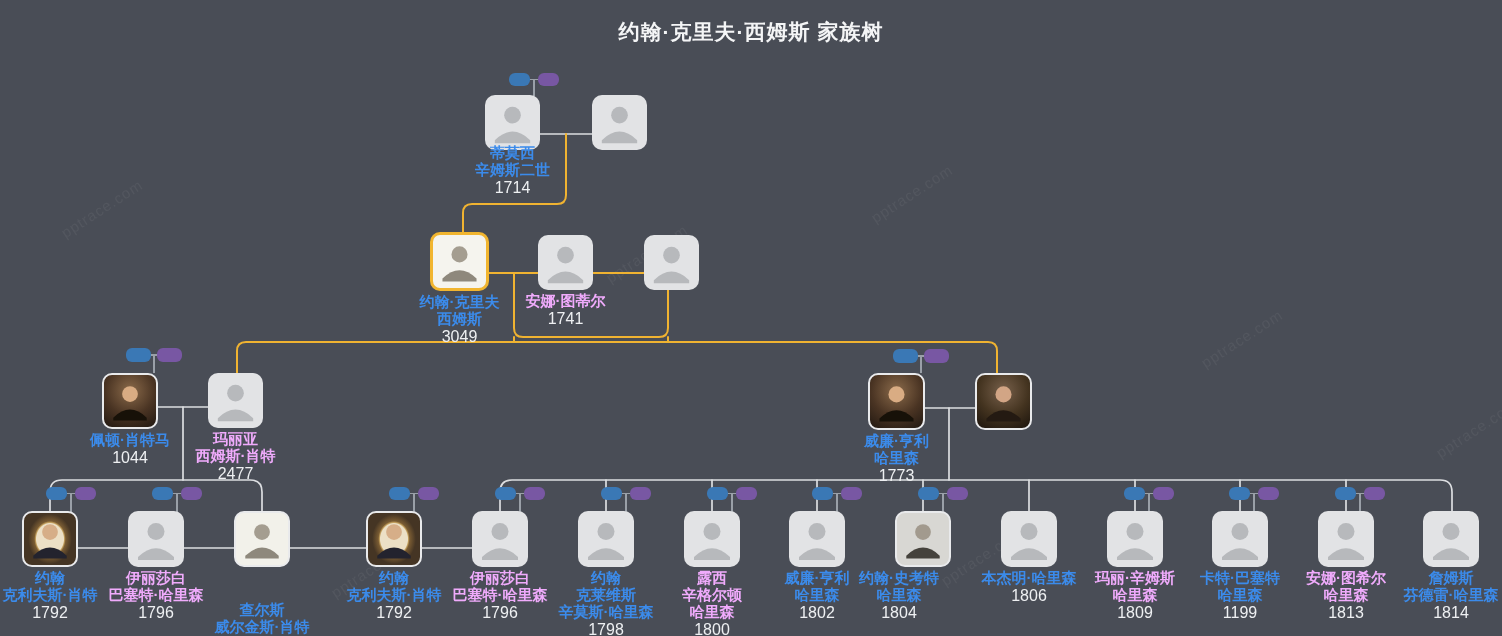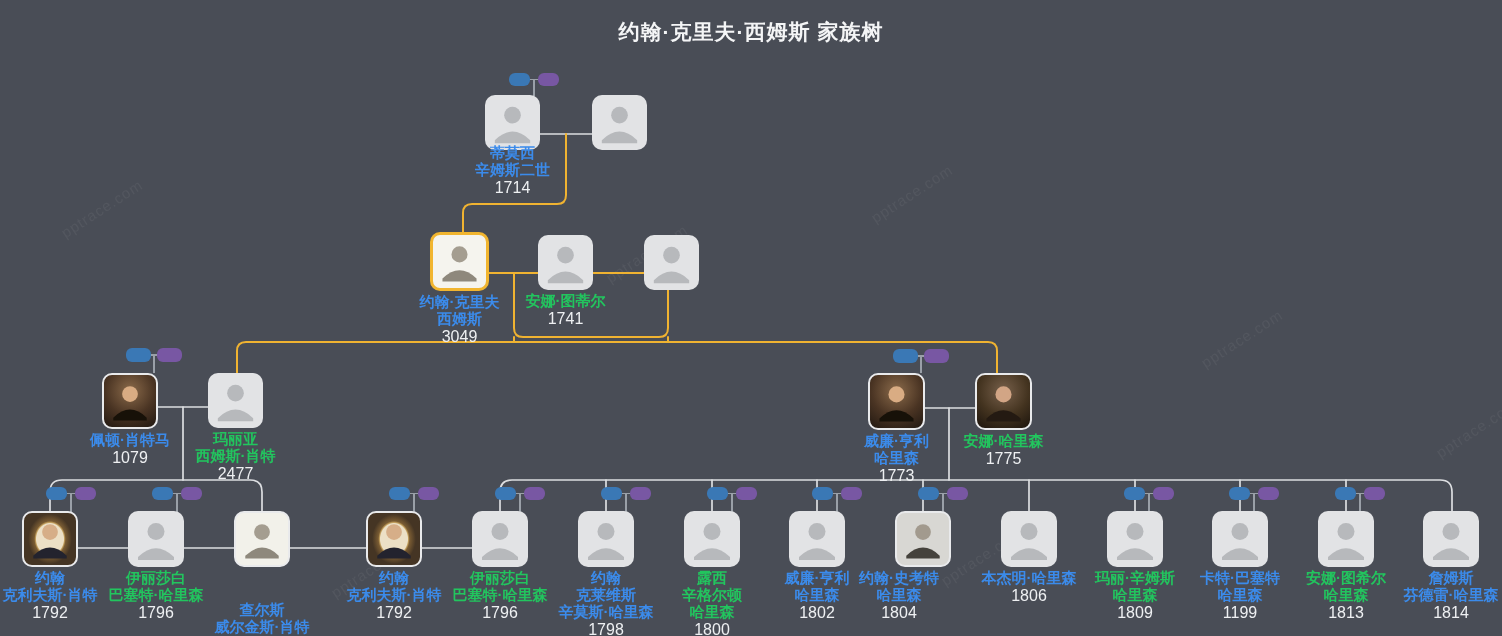--- a/index.html
+++ b/index.html
@@ -30,21 +30,21 @@
   .pt-oil .p-head{fill:#d9ac83}.pt-oil .p-body{fill:#171108}
   .pt-oil-woman{background:radial-gradient(circle at 50% 30%,#77604b,#43331f 55%,#1c140d);border:2px solid #e9eaec}
   .pt-oil-woman .p-head{fill:#d2a585}.pt-oil-woman .p-body{fill:#241a12}
   .pt-miniature{background:radial-gradient(ellipse 42% 48% at 50% 50%,#ece0c6 62%,#c3a05e 66%,#7a5c33 72%,#453524 100%);border:2px solid #e9eaec}
   .pt-miniature .p-head{fill:#d6ae88}.pt-miniature .p-body{fill:#23232e}
   .person-card.highlight{border:3px solid #f1b52f;background:#f5f4ee}
 
   .label{position:absolute;z-index:4;text-align:center}
   .name-line{font-size:15px;font-weight:bold;line-height:17px;white-space:nowrap}
   .name-line.m{color:#3b8beb}
-  .name-line.f{color:#22c55e}
+  .name-line.f{color:#f0abfc}
   .year{font-size:16px;font-weight:400;color:#eef0f2;line-height:18px;margin-top:1px}
 
   .pill-pair{position:absolute;z-index:2}
   .pill{position:absolute;top:0;border-radius:6px}
   .pill.blue{left:0;background:#3a78b5}
   .pill.purple{background:#7857a3}
   .pill-link{position:absolute;height:1.6px;background:#9aa0a8}
   .pill-stub{position:absolute;width:1.6px;background:#9aa0a8}
 </style>
 </head>
@@ -134,21 +134,21 @@
       </svg>
     </div>
     <div class="person-card pt-oil" style="left: 102px; top: 373px; width: 56px; height: 56px;">
       <svg viewBox="0 0 56 56" preserveAspectRatio="xMidYMid slice">
         <circle class="p-head" cx="28" cy="20.5" r="8.5"></circle>
         <path class="p-body" d="M10 46 Q28 28.5 46 46 L46 49 L10 49 Z"></path>
       </svg>
     </div>
     <div class="label" style="left: 50px; top: 431px; width: 160px;">
       <div class="name-line m">佩顿·肖特马</div>
-      <div class="year">1079</div>
+      <div class="year">1044</div>
     </div>
     <div class="person-card pt-placeholder" style="left: 208px; top: 373px; width: 55px; height: 55px;">
       <svg viewBox="0 0 56 56" preserveAspectRatio="xMidYMid slice">
         <circle class="p-head" cx="28" cy="20.5" r="8.5"></circle>
         <path class="p-body" d="M10 46 Q28 28.5 46 46 L46 49 L10 49 Z"></path>
       </svg>
     </div>
     <div class="label" style="left: 155.5px; top: 430px; width: 160px;">
       <div class="name-line f">玛丽亚</div>
       <div class="name-line f">西姆斯·肖特</div>
@@ -163,24 +163,20 @@
     <div class="label" style="left: 816.5px; top: 432px; width: 160px;">
       <div class="name-line m">威廉·亨利</div>
       <div class="name-line m">哈里森</div>
       <div class="year">1773</div>
     </div>
     <div class="person-card pt-oil-woman" style="left: 975px; top: 373px; width: 57px; height: 57px;">
       <svg viewBox="0 0 56 56" preserveAspectRatio="xMidYMid slice">
         <circle class="p-head" cx="28" cy="20.5" r="8.5"></circle>
         <path class="p-body" d="M10 46 Q28 28.5 46 46 L46 49 L10 49 Z"></path>
       </svg>
-    </div>
-    <div class="label" style="left: 923.5px; top: 432px; width: 160px;">
-      <div class="name-line f">安娜·哈里森</div>
-      <div class="year">1775</div>
     </div>
     <div class="person-card pt-miniature" style="left: 22px; top: 511px; width: 56px; height: 56px;">
       <svg viewBox="0 0 56 56" preserveAspectRatio="xMidYMid slice">
         <circle class="p-head" cx="28" cy="20.5" r="8.5"></circle>
         <path class="p-body" d="M10 46 Q28 28.5 46 46 L46 49 L10 49 Z"></path>
       </svg>
     </div>
     <div class="label" style="left: -30px; top: 569px; width: 160px;">
       <div class="name-line m">约翰</div>
       <div class="name-line m">克利夫斯·肖特</div>

